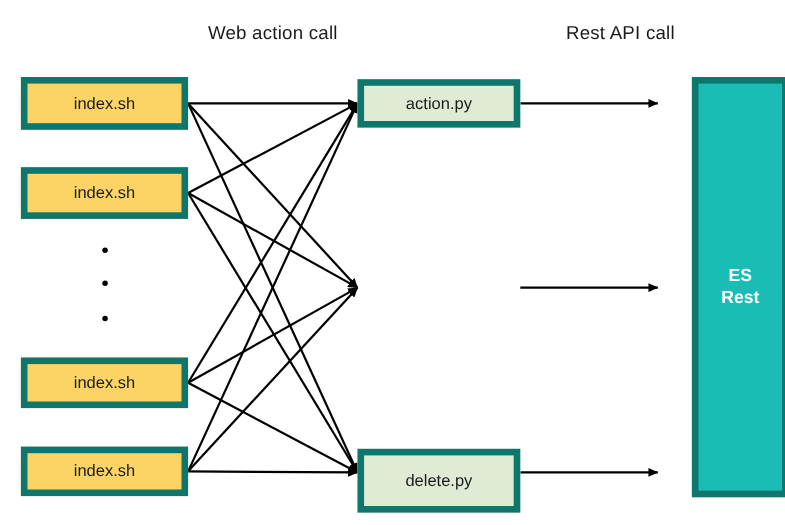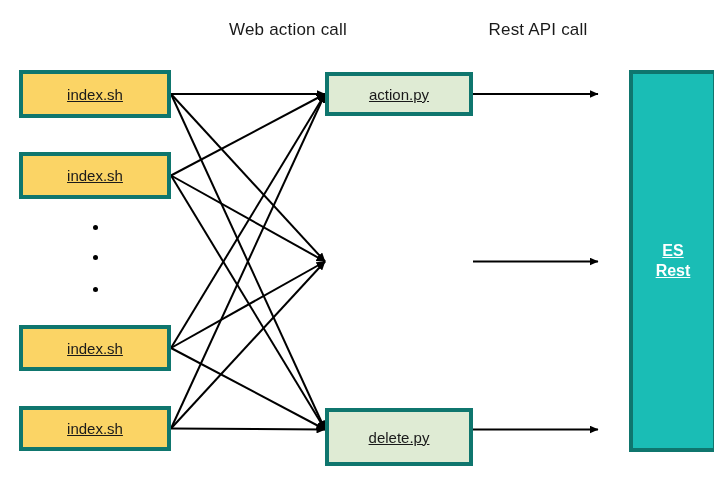--- a/index.html
+++ b/index.html
@@ -19,28 +19,27 @@
     position: absolute;
     font-size: 17px;
     color: #1a1a1a;
     white-space: nowrap;
     text-align: center;
     letter-spacing: 0.2px;
   }
   .node {
     position: absolute;
     box-sizing: border-box;
-    border: 4px solid #0f766e;
+    border: 6px solid #0f766e;
     display: flex;
     align-items: center;
     justify-content: center;
     font-size: 15px;
     color: #1a1a1a;
     white-space: nowrap;
-    text-decoration: underline;
   }
   .node.source { background: #FBD465; }
   .node.script { background: #DFEBD4; }
   .node.sink {
     background: #1ABDB5;
     color: #ffffff;
     font-weight: bold;
     font-size: 16px;
     line-height: 1.25;
     flex-direction: column;
@@ -87,22 +86,22 @@
         <line x1="171" y1="428.5" x2="325" y2="261.5" stroke="#000000" stroke-width="2" marker-end="url(#arrowhead)"></line>
         <line x1="171" y1="428.5" x2="325" y2="429.5" stroke="#000000" stroke-width="2" marker-end="url(#arrowhead)"></line>
       </g>
     <g id="edge-group-rest">
         <line x1="473" y1="94" x2="598" y2="94" stroke="#000000" stroke-width="2" marker-end="url(#arrowhead)"></line>
         <line x1="473" y1="261.5" x2="598" y2="261.5" stroke="#000000" stroke-width="2" marker-end="url(#arrowhead)"></line>
         <line x1="473" y1="429.5" x2="598" y2="429.5" stroke="#000000" stroke-width="2" marker-end="url(#arrowhead)"></line>
       </g>
   </svg>
 
-  <div class="hdr-label" style="left: 248px; top: 30px; width: auto; text-align: left; transform: translate(-50%, -50%); padding-left: 0px; margin-left: 40px;">Web action call</div>
-  <div class="hdr-label" style="left: 538px; top: 30px; width: auto; text-align: right; transform: translate(-50%, -50%); padding-left: 0px;">Rest API call</div>
+  <div class="hdr-label" style="left: 248px; top: 30px; width: auto; text-align: left; transform: translate(-50%, -50%); padding-left: 0px;">Web action call</div>
+  <div class="hdr-label" style="left: 564px; top: 30px; width: auto; text-align: right; transform: translate(-50%, -50%); padding-left: 0px;">Rest API call</div>
 
   <div class="node source" style="left: 19px; top: 70px; width: 152px; height: 48px;">index.sh</div>
   <div class="node source" style="left: 19px; top: 152px; width: 152px; height: 47px;">index.sh</div>
   <div class="node source" style="left: 19px; top: 325px; width: 152px; height: 46px;">index.sh</div>
   <div class="node source" style="left: 19px; top: 406px; width: 152px; height: 45px;">index.sh</div>
 
   <div class="dot" style="left: 93px; top: 225px;"></div>
   <div class="dot" style="left: 93px; top: 255px;"></div>
   <div class="dot" style="left: 93px; top: 287px;"></div>
 

